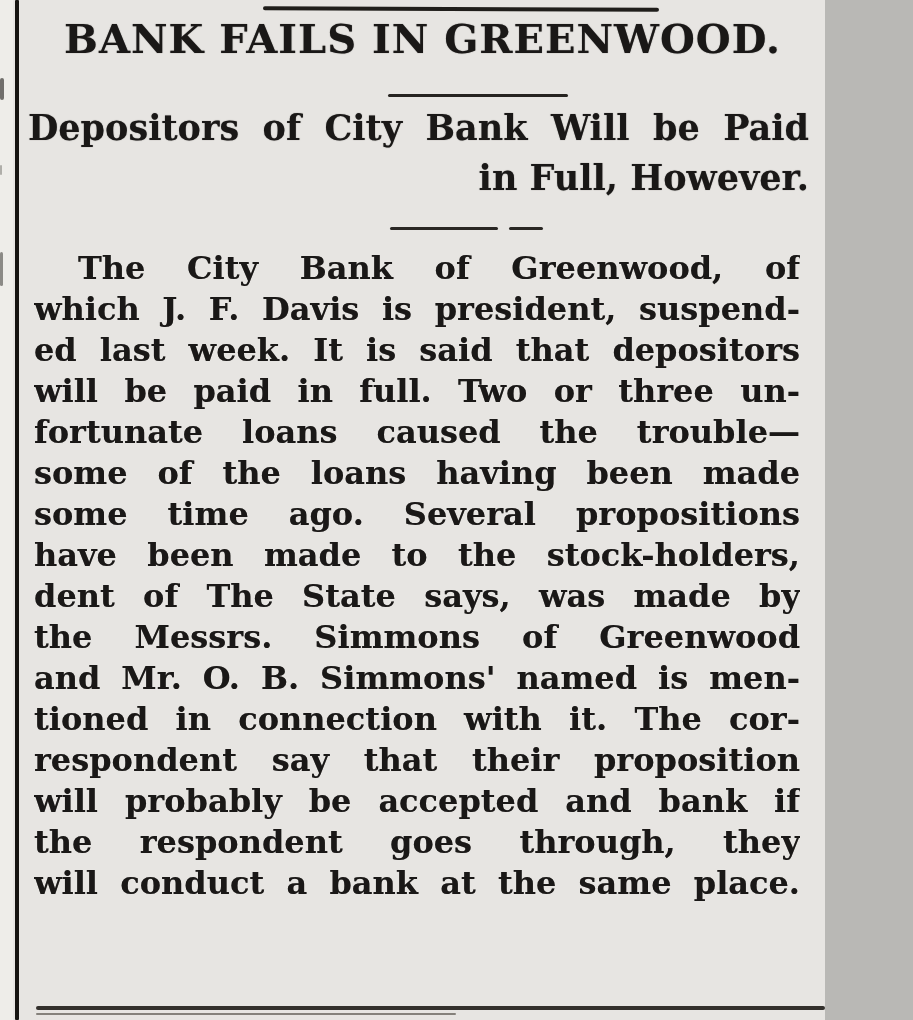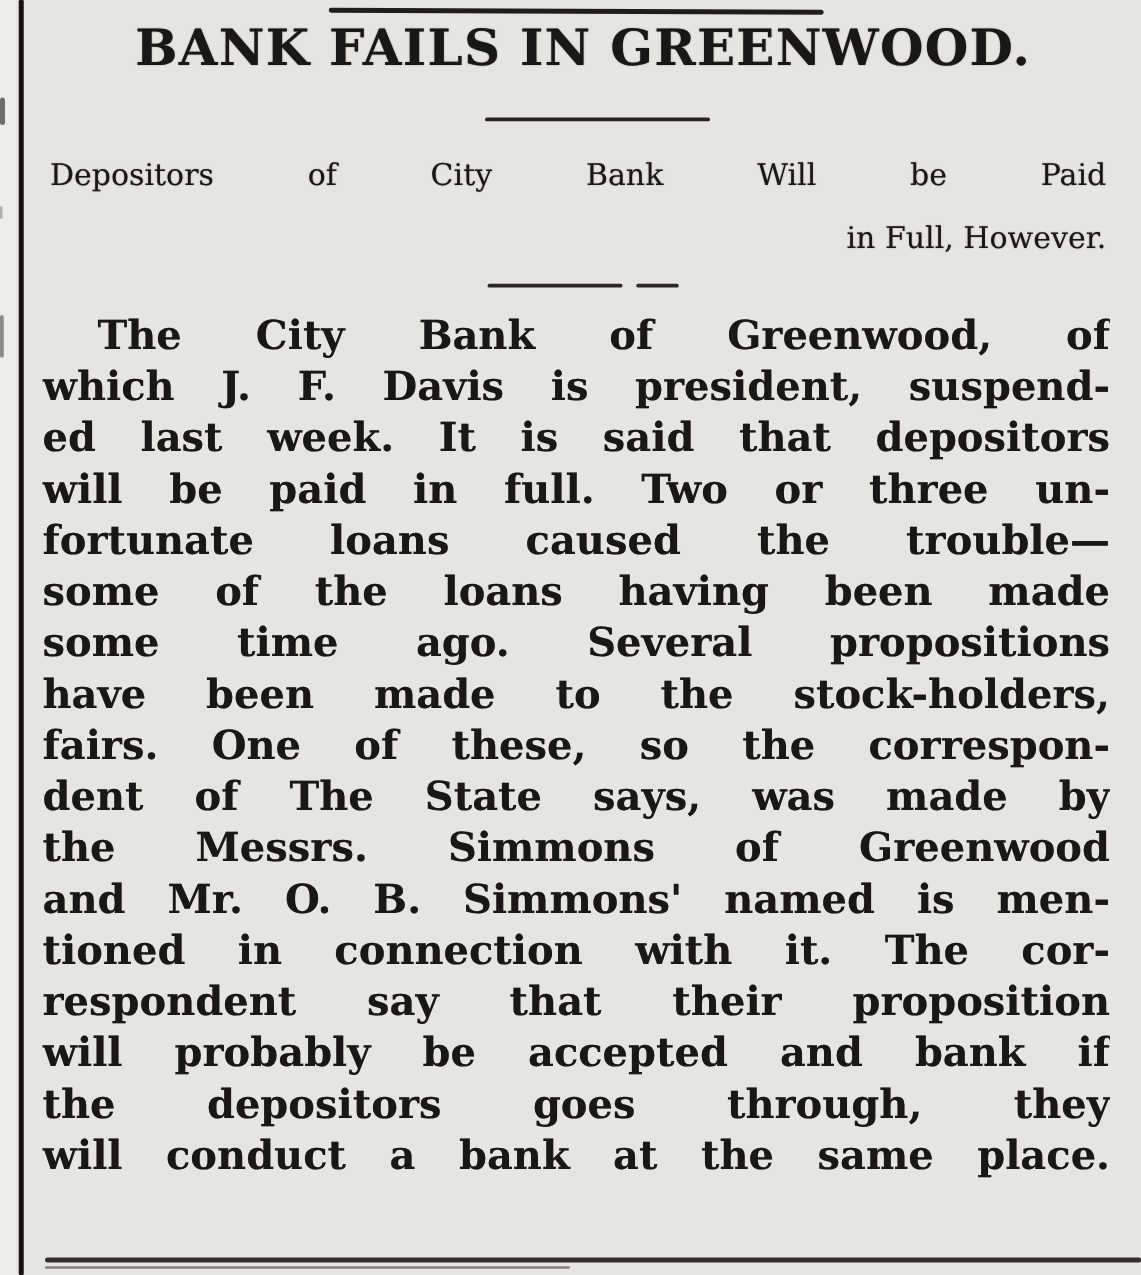--- a/index.html
+++ b/index.html
@@ -2,21 +2,21 @@
 <html><head>
 <meta charset="utf-8">
 <style>
   html, body {
     margin: 0;
     padding: 0;
     background: #b9b8b5;
   }
   .page {
     position: relative;
-    width: 913px;
+    width: 825px;
     height: 1020px;
     background: #e7e5e2;
     overflow: hidden;
     font-family: "DejaVu Serif", "Liberation Serif", serif;
     color: #1a1817;
   }
   
   .left-edge {
     position: absolute;
     left: 0; top: 0;
@@ -63,23 +63,23 @@
   .headline-divider {
     position: absolute;
     left: 388px; top: 94px;
     width: 180px; height: 3px;
     background: #262320;
     border-radius: 2px;
   }
   .subheadline {
     position: absolute;
     left: 28px; right: 16px; top: 103px;
-    margin: 12px;
-    font-size: 24px;
-    font-weight: normal;
+    margin: 0;
+    font-size: 35px;
+    font-weight: bold;
     text-shadow: 0 0 1px rgba(20,18,16,.5);
   }
   .subheadline .line1 {
     text-align: justify;
     text-align-last: justify;
     line-height: 50px;
   }
   .subheadline .line2 {
     text-align: right;
     line-height: 50px;
@@ -164,27 +164,26 @@
 
   <div class="article-body">
     <div class="body-line indent">The City Bank of Greenwood, of</div>
     <div class="body-line">which J. F. Davis is president, suspend-</div>
     <div class="body-line">ed last week.  It is said that depositors</div>
     <div class="body-line">will be paid in full.  Two or three un-</div>
     <div class="body-line">fortunate loans caused the trouble—</div>
     <div class="body-line">some of the loans having been made</div>
     <div class="body-line">some time ago.  Several propositions</div>
     <div class="body-line">have been made to the stock-holders,</div>
-    <div class="body-line">fairs.  One of these, so the correspon-</div>
     <div class="body-line">dent of The State says, was made by</div>
     <div class="body-line">the Messrs.  Simmons of Greenwood</div>
     <div class="body-line">and Mr. O. B. Simmons' named is men-</div>
     <div class="body-line">tioned in connection with it.  The cor-</div>
     <div class="body-line">respondent say that their proposition</div>
     <div class="body-line">will probably be accepted and bank if</div>
-    <div class="body-line">the depositors goes through, they</div>
+    <div class="body-line">the respondent goes through, they</div>
     <div class="body-line">will conduct a bank at the same place.</div>
   </div>
 
   <div class="bottom-rule"></div>
   <div class="bottom-rule-2"></div>
 
 </div>
 
 </body></html>

